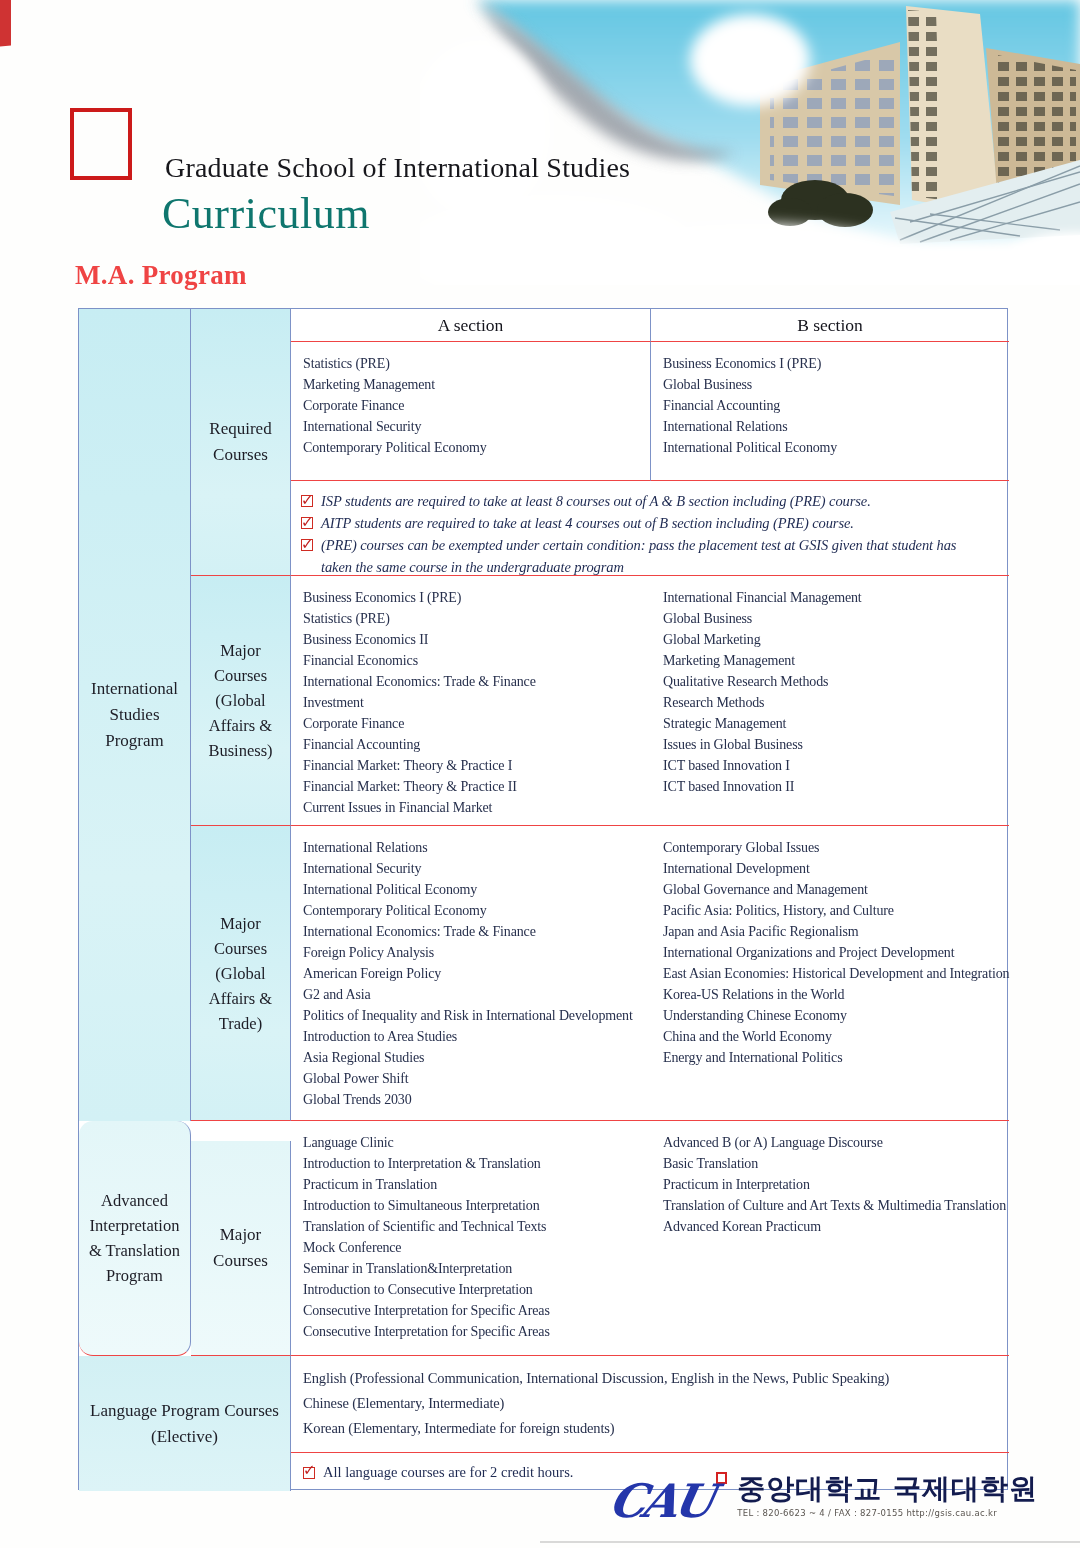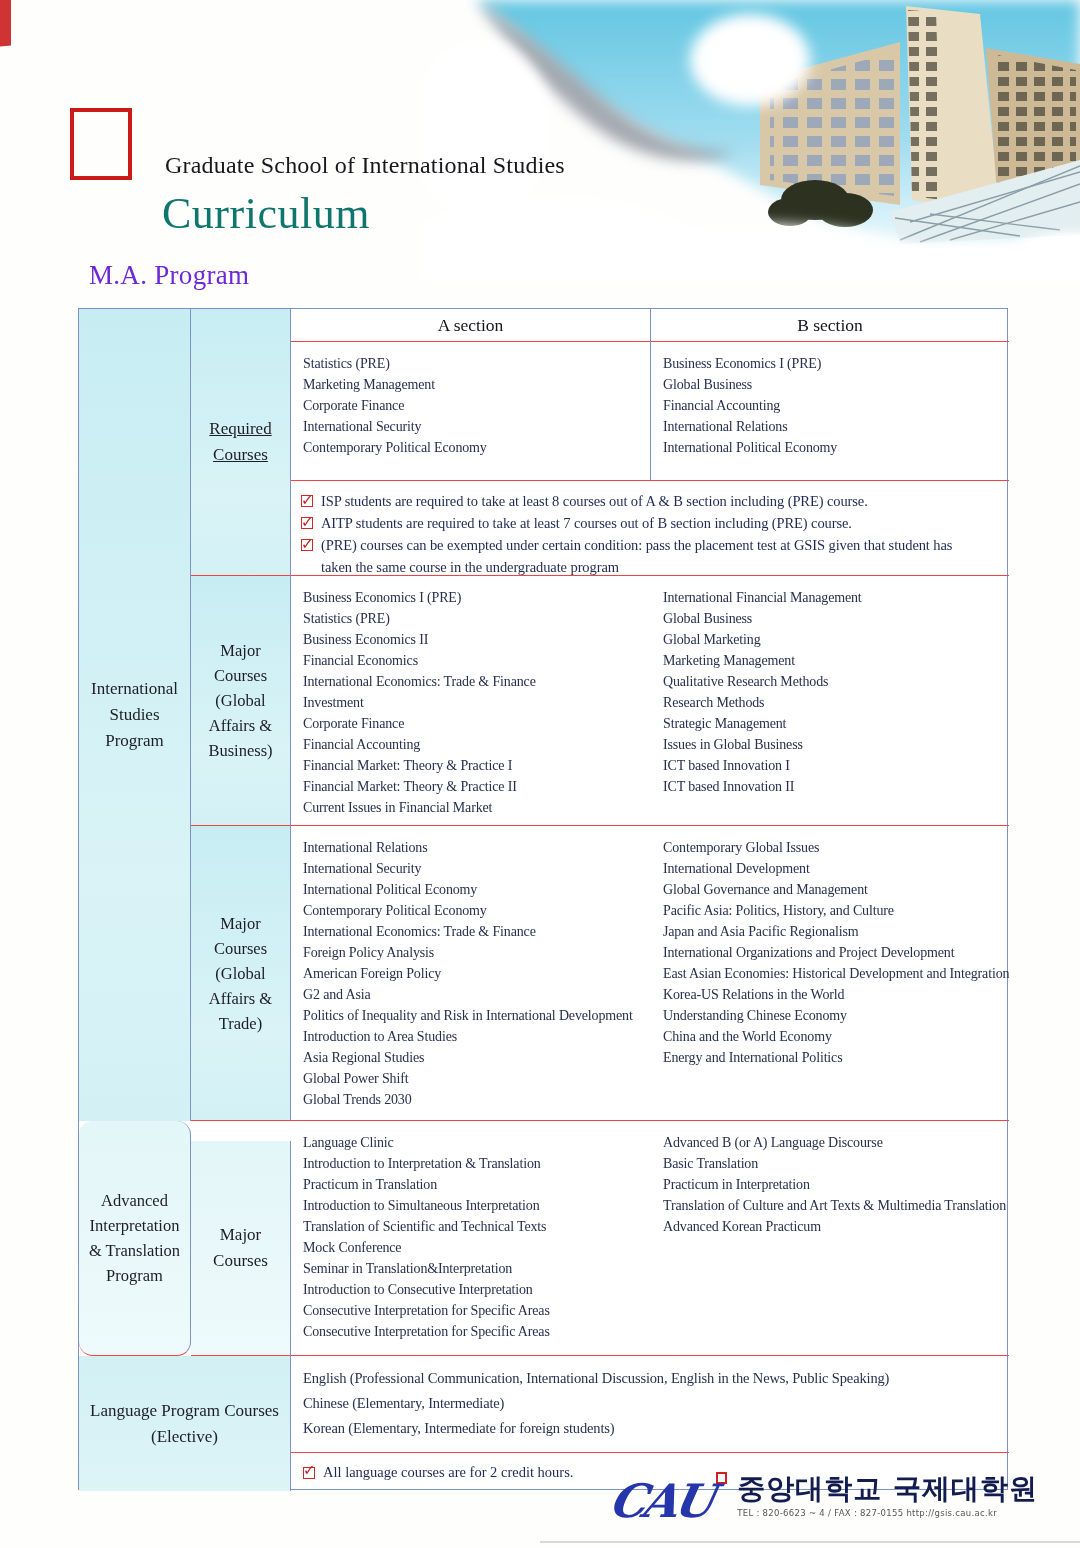--- a/index.html
+++ b/index.html
@@ -15,47 +15,47 @@
     background:#cf3333; transform:skewY(-6deg); }
   .bottom-edge { position:absolute; bottom:5px; right:0; width:540px; height:2px;
     background:#b9b9b9; opacity:.55; }
 
   
   .collage { position:absolute; top:0; right:0; width:660px; height:285px; }
 
   
   .logo-box { position:absolute; left:70px; top:108px; width:62px; height:72px;
     border:4px solid #cc1a1a; background:transparent; }
-  .school-name { position:absolute; left:165px; top:152px; font-size:24px;
+  .school-name { position:absolute; left:165px; top:152px; font-size:28px;
     color:#17171c; letter-spacing:0.2px; }
   .doc-title { position:absolute; left:162px; top:188px; font-size:44px;
     color:#0f766e; letter-spacing:0.5px; }
-  .ma-heading { position:absolute; left:89px; top:260px; font-size:27px;
-    font-weight:400; color:#6d28d9; letter-spacing:0.3px; }
+  .ma-heading { position:absolute; left:75px; top:260px; font-size:27px;
+    font-weight:700; color:#ef4444; letter-spacing:0.3px; }
 
   
   .tbl { position:absolute; left:78px; top:308px; width:930px; height:1182px;
     display:grid;
     grid-template-columns:112px 100px 360px 358px;
     grid-template-rows:33px 139px 95px 250px 295px 235px 97px 38px;
     border:1px solid #7d92c7; background:#ffffff; }
   .cell { position:relative; }
   .bR { border-right:1px solid #7d92c7; }
   .bB { border-bottom:1px solid #ef4444; }
 
   .cyan  { background:linear-gradient(180deg,#c7edf3 0%, #d9f3f6 70%, #d3f1f5 100%); }
   .cyan2 { background:linear-gradient(180deg,#e3f6f8 0%, #eefafb 100%); }
   .cyan3 { background:linear-gradient(180deg,#d2f0f4 0%, #ddf4f7 100%); }
 
   .label-cell { display:flex; align-items:center; justify-content:center;
     text-align:center; font-size:17px; line-height:26px; color:#1d1d26; padding:4px 6px; }
   .label-sm { font-size:16.5px; line-height:25px; }
 
   .c-isp { grid-column:1; grid-row:1/6; }
-  .c-req { grid-column:2; grid-row:1/4;text-decoration:underline; }
+  .c-req { grid-column:2; grid-row:1/4; }
   .c-ha  { grid-column:3; grid-row:1; }
   .c-hb  { grid-column:4; grid-row:1; }
   .c-ra  { grid-column:3; grid-row:2; }
   .c-rb  { grid-column:4; grid-row:2; }
   .c-notes { grid-column:3/5; grid-row:3; }
   .c-mbl { grid-column:2; grid-row:4; }
   .c-mb  { grid-column:3/5; grid-row:4; display:flex; }
   .c-mtl { grid-column:2; grid-row:5; }
   .c-mt  { grid-column:3/5; grid-row:5; display:flex; }
   .c-ap  { grid-column:1; grid-row:6;border-radius:14px; }
@@ -69,21 +69,21 @@
     font-size:17.5px; color:#14141c; }
 
   .course-list { padding:11px 6px 0 12px; }
   .half-a { width:360px; flex:none; }
   .half-b { width:358px; flex:none; }
   .course-item { font-size:14px; line-height:21px; color:#27304d;
     white-space:nowrap; letter-spacing:-0.15px; }
 
   .notes-list { padding:9px 8px 0 10px; }
   .note-item { display:flex; align-items:flex-start; font-size:14.5px;
-    line-height:22px; color:#1e2a52; letter-spacing:-0.1px; }
+    line-height:22px; color:#1e2a52; letter-spacing:-0.1px;font-style:italic; }
   .note-item .note-text { display:block; max-width:660px; }
   .chk { flex:none; display:inline-block; width:12px; height:12px;
     border:1.5px solid #cf2b22; position:relative; margin:5px 8px 0 0; }
   .chk::after { content:"\2713"; position:absolute; left:-1px; top:-7px;
     font-size:15px; font-weight:bold; color:#c02020; font-family:"DejaVu Sans", sans-serif; }
 
   .lang-list { padding:10px 6px 0 12px; }
   .lang-list .course-item { line-height:25px; font-size:14.5px; }
   .note-single { display:flex; align-items:flex-start; font-size:14.5px; color:#1e2a52; }
   .note-single .chk { margin-top:3px; }
@@ -197,21 +197,21 @@
         <div class="course-item">International Political Economy</div>
       </div>
 
     <div class="cell c-notes bB notes-list">
         <div class="note-item">
           <span class="chk"></span>
           <span class="note-text">ISP students are required to take at least 8 courses out of A &amp; B section including (PRE) course.</span>
         </div>
         <div class="note-item">
           <span class="chk"></span>
-          <span class="note-text">AITP students are required to take at least 7 courses out of B section including (PRE) course.</span>
+          <span class="note-text">AITP students are required to take at least 4 courses out of B section including (PRE) course.</span>
         </div>
         <div class="note-item">
           <span class="chk"></span>
           <span class="note-text">(PRE) courses can be exempted under certain condition: pass the placement test at GSIS given that student has taken the same course in the undergraduate program</span>
         </div>
       </div>
 
     <div class="cell c-mbl bR bB cyan label-cell label-sm">Major Courses (Global Affairs &amp; Business)</div>
     <div class="cell c-mb bB">
       <div class="half-a course-list">

